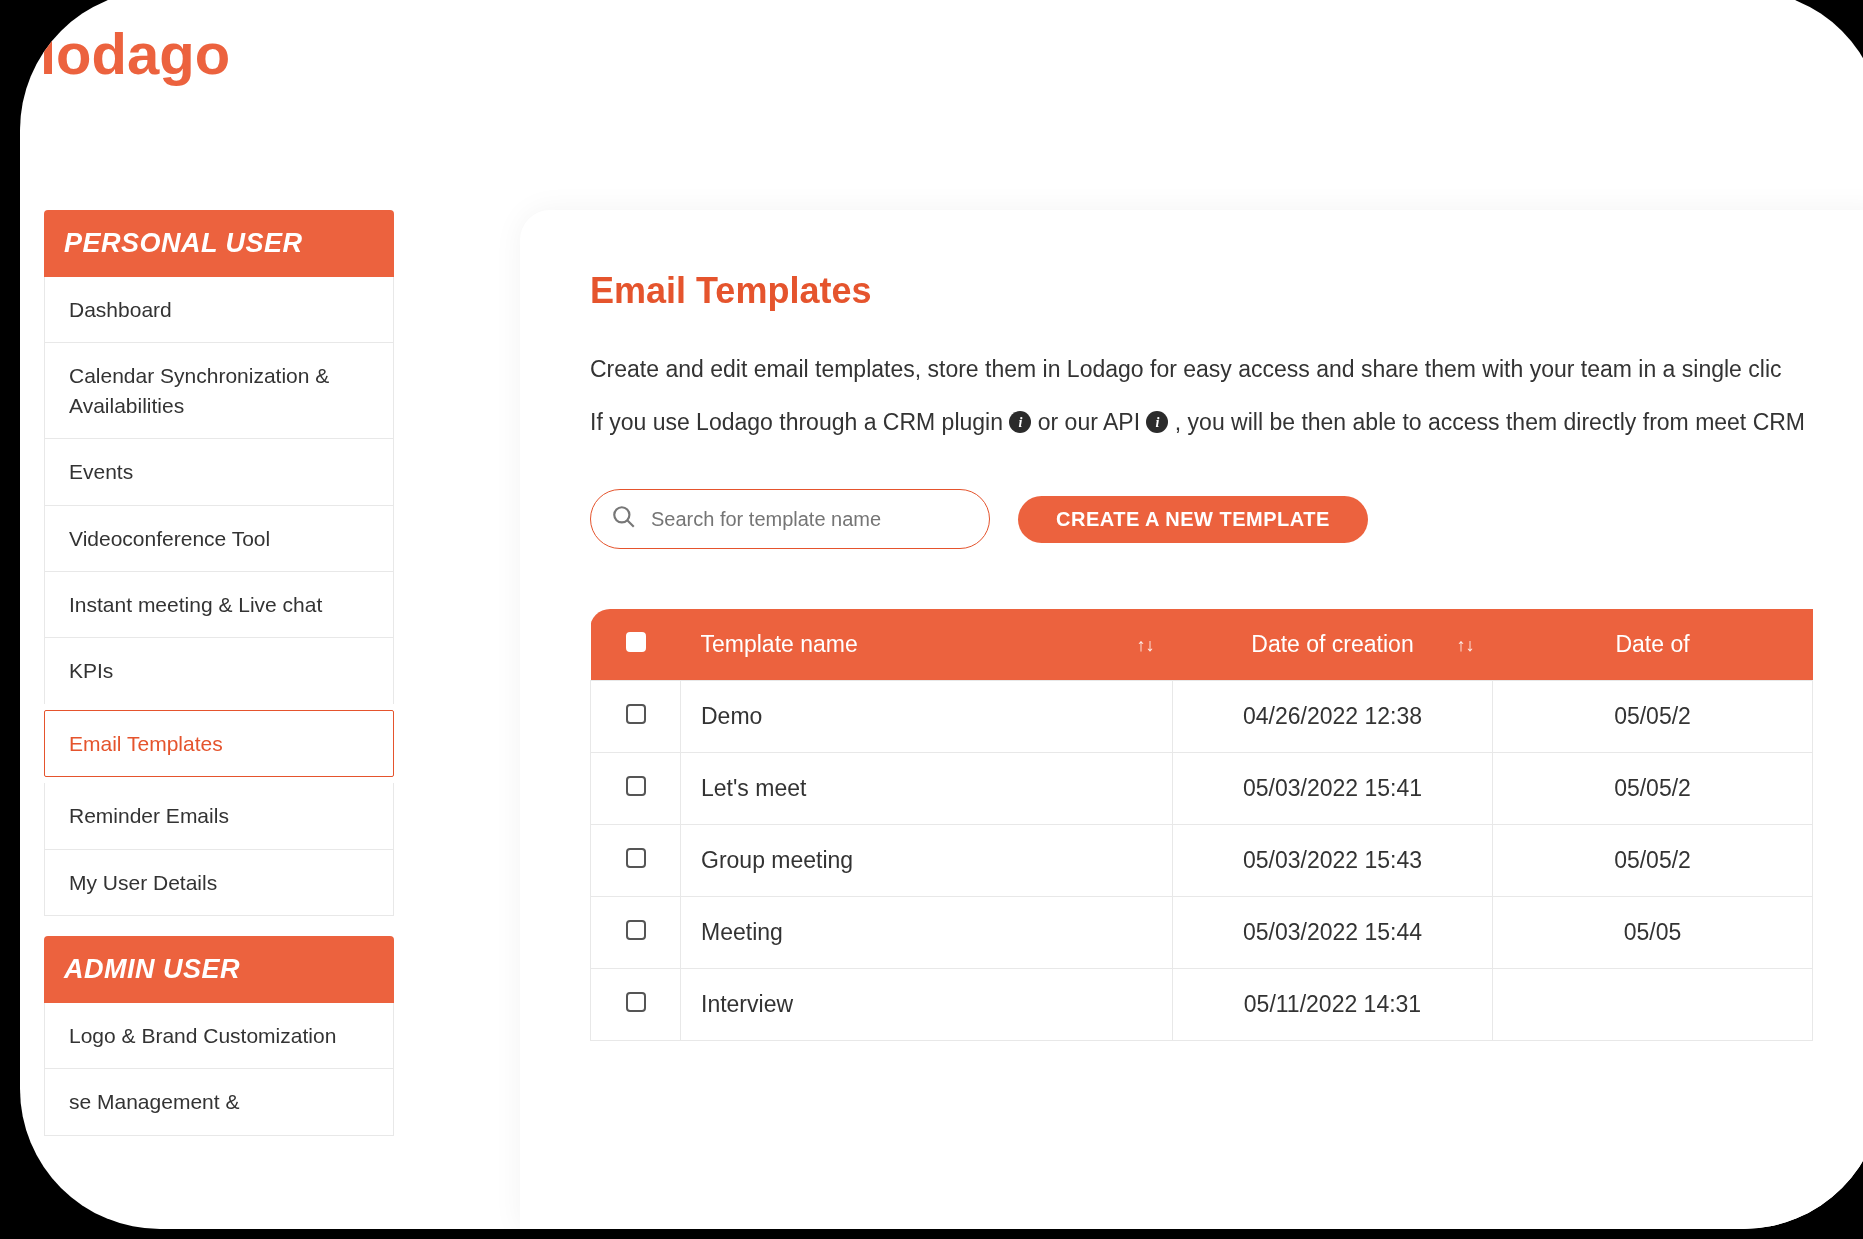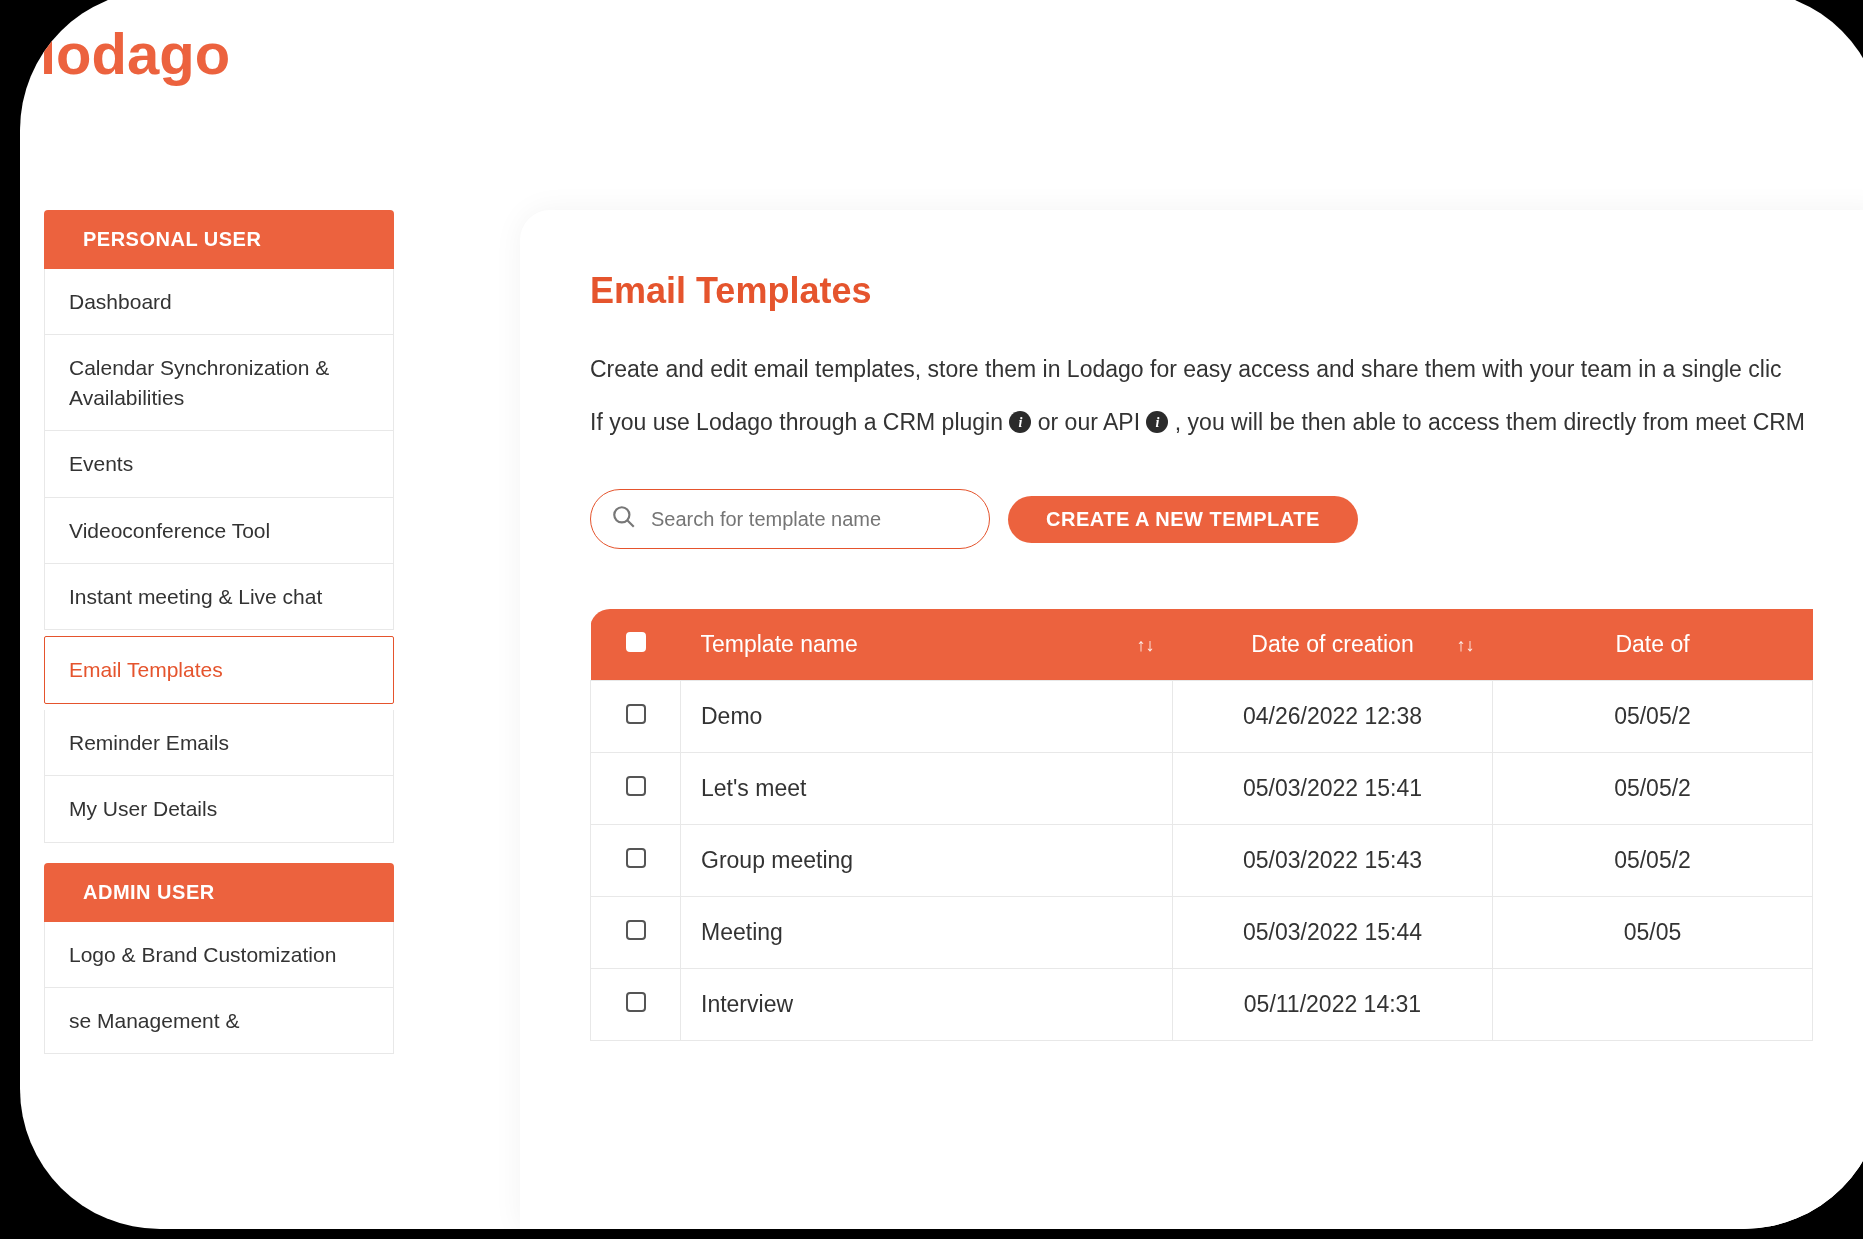--- a/index.html
+++ b/index.html
@@ -47,24 +47,25 @@
   .sidebar {
     position: absolute;
     top: 220px;
     left: 24px;
     width: 350px;
   }
   .sidebar-section-header {
     background: var(--orange);
     color: #FFFFFF;
     font-weight: 700;
-    font-size: 20px;
-    padding: 18px 39px;
+    font-size: 27px;
+    padding: 18px 20px;
     border-radius: 4px 4px 0 0;
     letter-spacing: 0.5px;
+    font-style: italic;
   }
   .sidebar-item {
     background: #FFFFFF;
     color: var(--text-dark);
     font-size: 21px;
     font-weight: 400;
     padding: 18px 24px;
     border: 1px solid var(--border-light);
     border-top: none;
     cursor: pointer;
@@ -119,21 +120,21 @@
     font-size:14px;
     font-weight:700;
     vertical-align: middle;
     position: relative;
     top:-1px;
   }
 
   .controls-row {
     display:flex;
     align-items:center;
-    gap: 18px;
+    gap: 28px;
     margin-top: 50px;
     margin-bottom: 60px;
   }
   .search-wrap {
     display:flex;
     align-items:center;
     border: 1.5px solid var(--orange-dark);
     border-radius: 999px;
     padding: 10px 20px;
     width: 400px;
@@ -217,20 +218,21 @@
   </div>
 
   <nav class="sidebar">
 
     <div class="sidebar-section-header">PERSONAL USER</div>
     <div class="sidebar-item">Dashboard</div>
     <div class="sidebar-item">Calendar Synchronization &amp; Availabilities</div>
     <div class="sidebar-item">Events</div>
     <div class="sidebar-item">Videoconference Tool</div>
     <div class="sidebar-item">Instant meeting &amp; Live chat</div>
+    <div class="sidebar-item before-active">KPIs</div>
     <div class="sidebar-item active">Email Templates</div>
     <div class="sidebar-item">Reminder Emails</div>
     <div class="sidebar-item">My User Details</div>
 
     <div style="height:20px"></div>
 
     <div class="sidebar-section-header">ADMIN USER</div>
     <div class="sidebar-item">Logo &amp; Brand Customization</div>
     <div class="sidebar-item">se Management &amp;</div>
 

